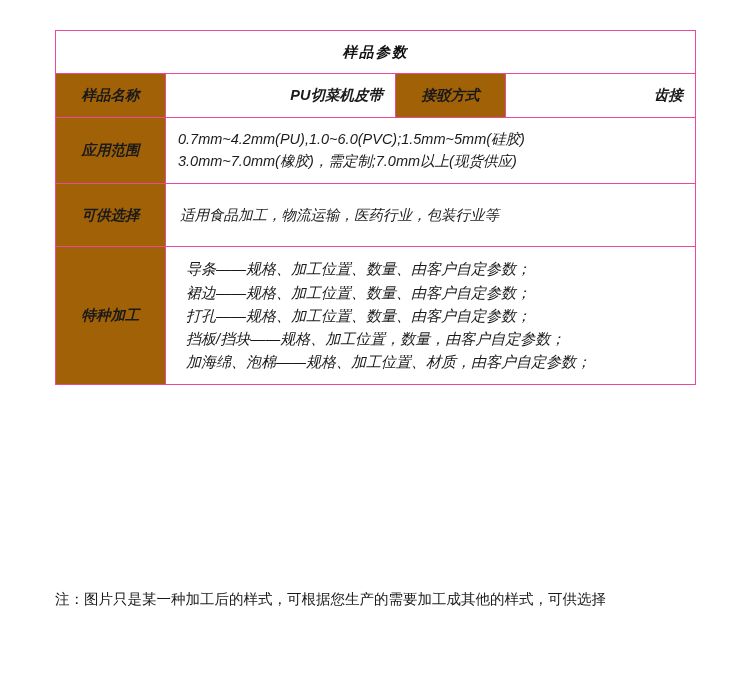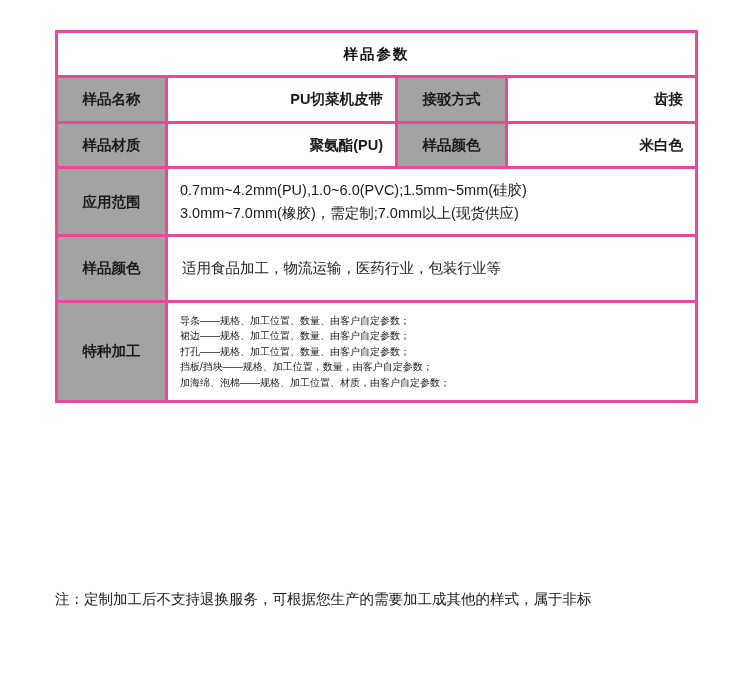--- a/index.html
+++ b/index.html
@@ -22,58 +22,60 @@
   }
   .spec-table {
     position: absolute;
     left: 55px;
     top: 30px;
     width: 640px;
     border-collapse: collapse;
     table-layout: fixed;
   }
   .spec-table td {
-    border: 3px solid #ec4899;
+    border: 1px solid #ec4899;
     padding: 10px 12px;
     font-size: 14.5px;
     line-height: 1.55;
     vertical-align: middle;
     box-sizing: border-box;
+    font-style: italic;
   }
   .title-cell {
     text-align: center;
     font-size: 26px;
     font-weight: bold;
     letter-spacing: 2px;
     padding: 16px 0 18px 0;
     color: #111111;
   }
   .label-cell {
-    background: #a3a3a3;
+    background: #a16207;
     text-align: center;
     font-weight: bold;
     font-size: 14.5px;
     color: #1a1a1a;
   }
   .value-center {
     text-align: right;
     font-weight: bold;
     font-size: 15px;
   }
   .value-left {
     text-align: left;
     font-size: 14.5px;
   }
   .proc-cell {
     padding: 16px 12px 16px 22px;
     line-height: 2.05;
   }
   .proc-line {
-    font-size: 10px;
+    font-size: 15px;
     white-space: nowrap;
+    margin-left: 8px;
   }
   .thickness-cell {
     padding: 14px 12px 14px 14px;
     line-height: 1.85;
   }
   .note {
     position: absolute;
     left: 55px;
     top: 585px;
     width: 640px;
@@ -102,46 +104,40 @@
       <tr>
         <td class="title-cell" colspan="4">样品参数</td>
       </tr>
       <tr>
         <td class="label-cell">样品名称</td>
         <td class="value-center">PU切菜机皮带</td>
         <td class="label-cell">接驳方式</td>
         <td class="value-center">齿接</td>
       </tr>
       <tr>
-        <td class="label-cell">样品材质</td>
-        <td class="value-center">聚氨酯(PU)</td>
-        <td class="label-cell">样品颜色</td>
-        <td class="value-center">米白色</td>
-      </tr>
-      <tr>
         <td class="label-cell">应用范围</td>
         <td class="value-left thickness-cell" colspan="3">
           <div>0.7mm~4.2mm(PU),1.0~6.0(PVC);1.5mm~5mm(硅胶)</div>
           <div>3.0mm~7.0mm(橡胶)，需定制;7.0mm以上(现货供应)</div>
         </td>
       </tr>
       <tr>
-        <td class="label-cell">样品颜色</td>
+        <td class="label-cell">可供选择</td>
         <td class="value-left" colspan="3" style="padding:20px 8px 20px 14px;">适用食品加工，物流运输，医药行业，包装行业等</td>
       </tr>
       <tr>
         <td class="label-cell">特种加工</td>
         <td class="value-left proc-cell" colspan="3">
           <div class="proc-line">导条——规格、加工位置、数量、由客户自定参数；</div>
           <div class="proc-line">裙边——规格、加工位置、数量、由客户自定参数；</div>
           <div class="proc-line">打孔——规格、加工位置、数量、由客户自定参数；</div>
           <div class="proc-line">挡板/挡块——规格、加工位置，数量，由客户自定参数；</div>
           <div class="proc-line">加海绵、泡棉——规格、加工位置、材质，由客户自定参数；</div>
         </td>
       </tr>
     </tbody>
   </table>
 
   <div class="note">
-    <p>注：定制加工后不支持退换服务，可根据您生产的需要加工成其他的样式，属于非标</p>
+    <p>注：图片只是某一种加工后的样式，可根据您生产的需要加工成其他的样式，可供选择</p>
   </div>
 
 </div>
 
 </body></html>

